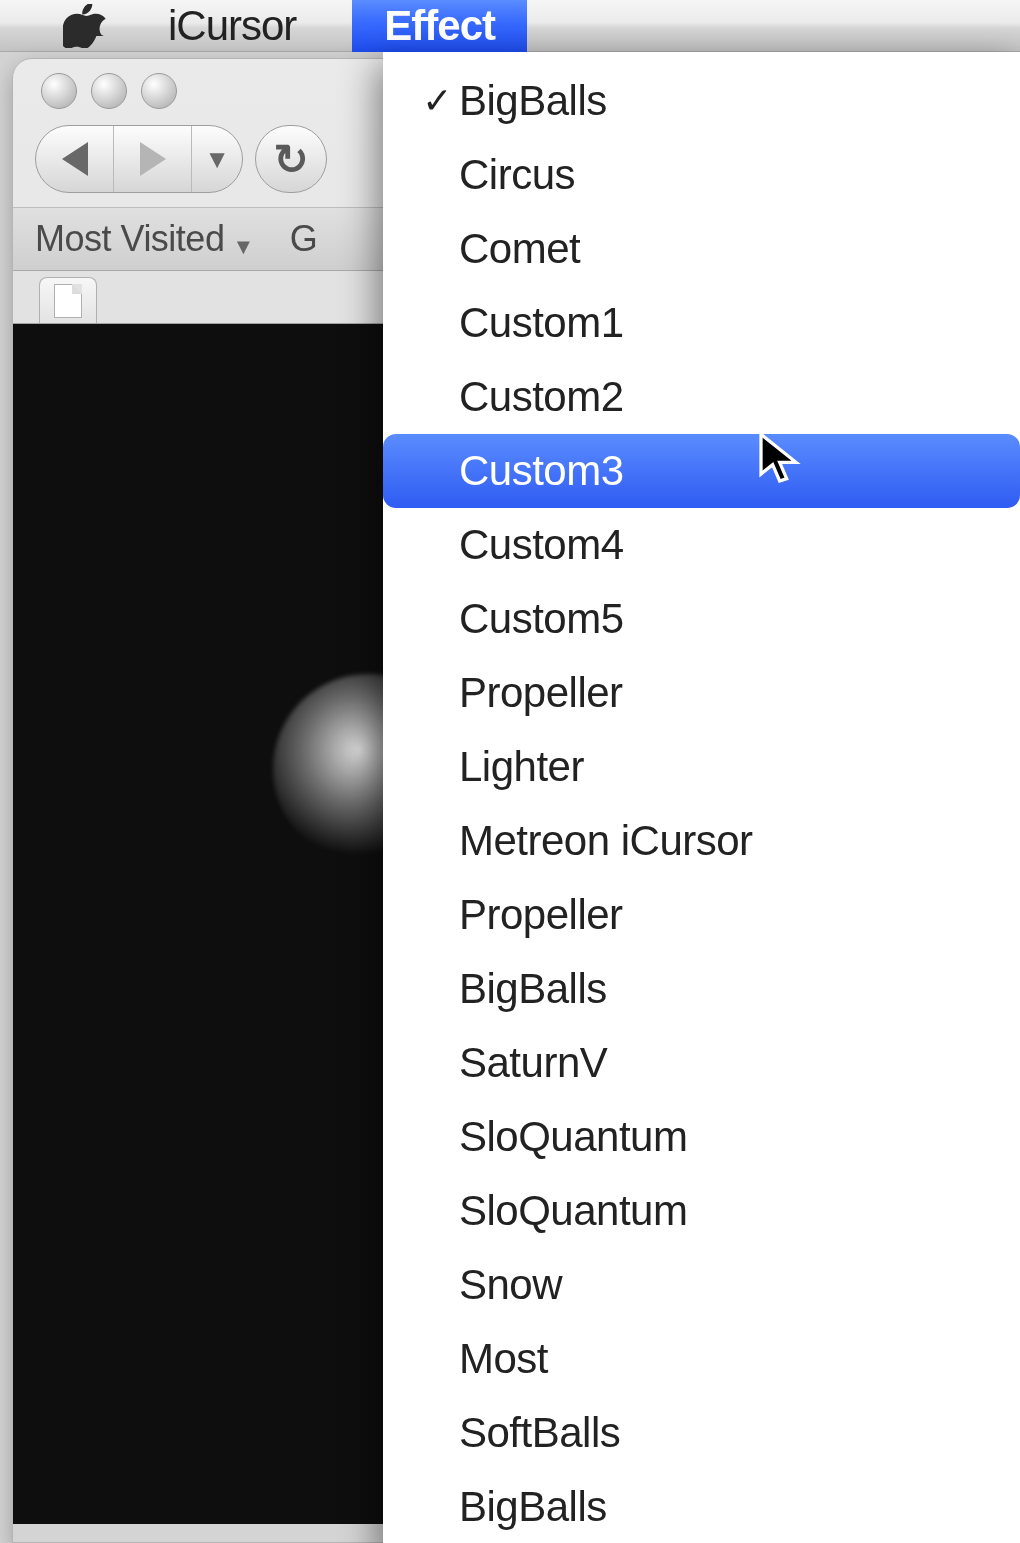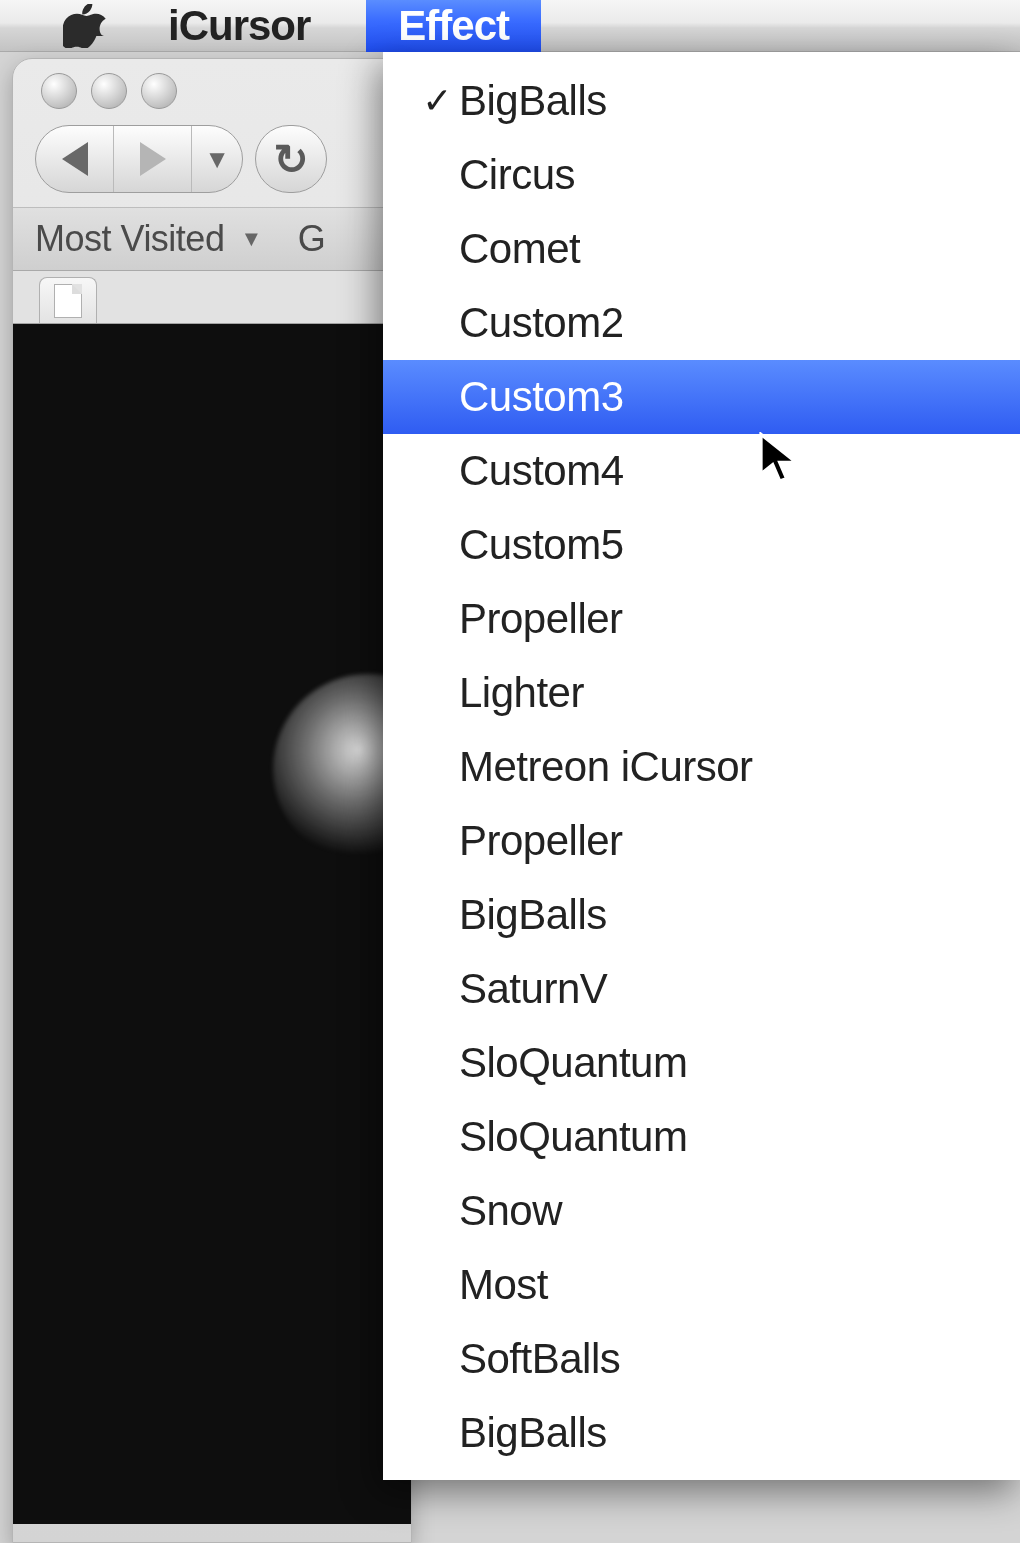--- a/index.html
+++ b/index.html
@@ -25,21 +25,21 @@
   }
   .apple-icon {
     margin-left: 62px;
     width: 46px; height: 52px;
     display:flex; align-items:center; justify-content:center;
   }
   .apple-icon svg { width: 44px; height: 44px; fill: #2b2b2b; }
   .app-name {
     margin-left: 60px;
     font-size: 42px;
-    font-weight: 700;
+    font-weight: 400;
     color: #222;
     letter-spacing: -1px;
   }
   .menu-title {
     margin-left: 56px;
     height: 52px;
     padding: 11px 32px;
     display:flex; align-items:center;
     background: linear-gradient(to bottom, #5a8dff 0%, #3a6cff 40%, #1f4df0 100%);
     color: #fff;
@@ -107,21 +107,21 @@
   }
   .bookmark-bar {
     background: linear-gradient(to bottom, #e0e0e0, #cfcfcf);
     border-top:1px solid #bdbdbd;
     border-bottom:1px solid #a9a9a9;
     padding:10px 22px;
     font-size:36px; color:#4a4a4a;
     display:flex; gap:36px; align-items:center;
     letter-spacing:-0.5px;
   }
-  .bm-item { display:flex; align-items:center; gap:16px; }
+  .bm-item { display:flex; align-items:flex-end; gap:8px; }
   .bm-caret { font-size:22px; color:#666; }
   .tab-strip {
     background:#e2e2e2;
     border-bottom:1px solid #a3a3a3;
     padding:6px 0 0 26px;
     display:flex;
   }
   .tab {
     width:58px; height:46px;
     background:linear-gradient(to bottom,#f7f7f7,#e3e3e3);
@@ -170,20 +170,21 @@
     padding-left:32px;
     font-size:42px;
     color:#222;
     letter-spacing:-0.5px;
     white-space:nowrap;
   }
   .check-col { width:44px; text-align:center; font-size:36px; color:#222; }
   .menu-item.highlight {
     background: linear-gradient(to bottom, #5a8cff 0%, #2f5cf2 100%);
     color:#fff;
+    border-radius:13px;
   }
 
   
   .cursor-arrow {
     position:absolute;
     left:758px; top:432px;
     width:48px; height:56px;
     pointer-events:none;
   }
 </style>
@@ -245,20 +246,24 @@
     <div class="menu-item">
       <span class="check-col"></span>
       <span>Circus</span>
     </div>
     <div class="menu-item">
       <span class="check-col"></span>
       <span>Comet</span>
     </div>
     <div class="menu-item">
       <span class="check-col"></span>
+      <span>Custom1</span>
+    </div>
+    <div class="menu-item">
+      <span class="check-col"></span>
       <span>Custom2</span>
     </div>
     <div class="menu-item highlight">
       <span class="check-col"></span>
       <span>Custom3</span>
     </div>
     <div class="menu-item">
       <span class="check-col"></span>
       <span>Custom4</span>
     </div>

